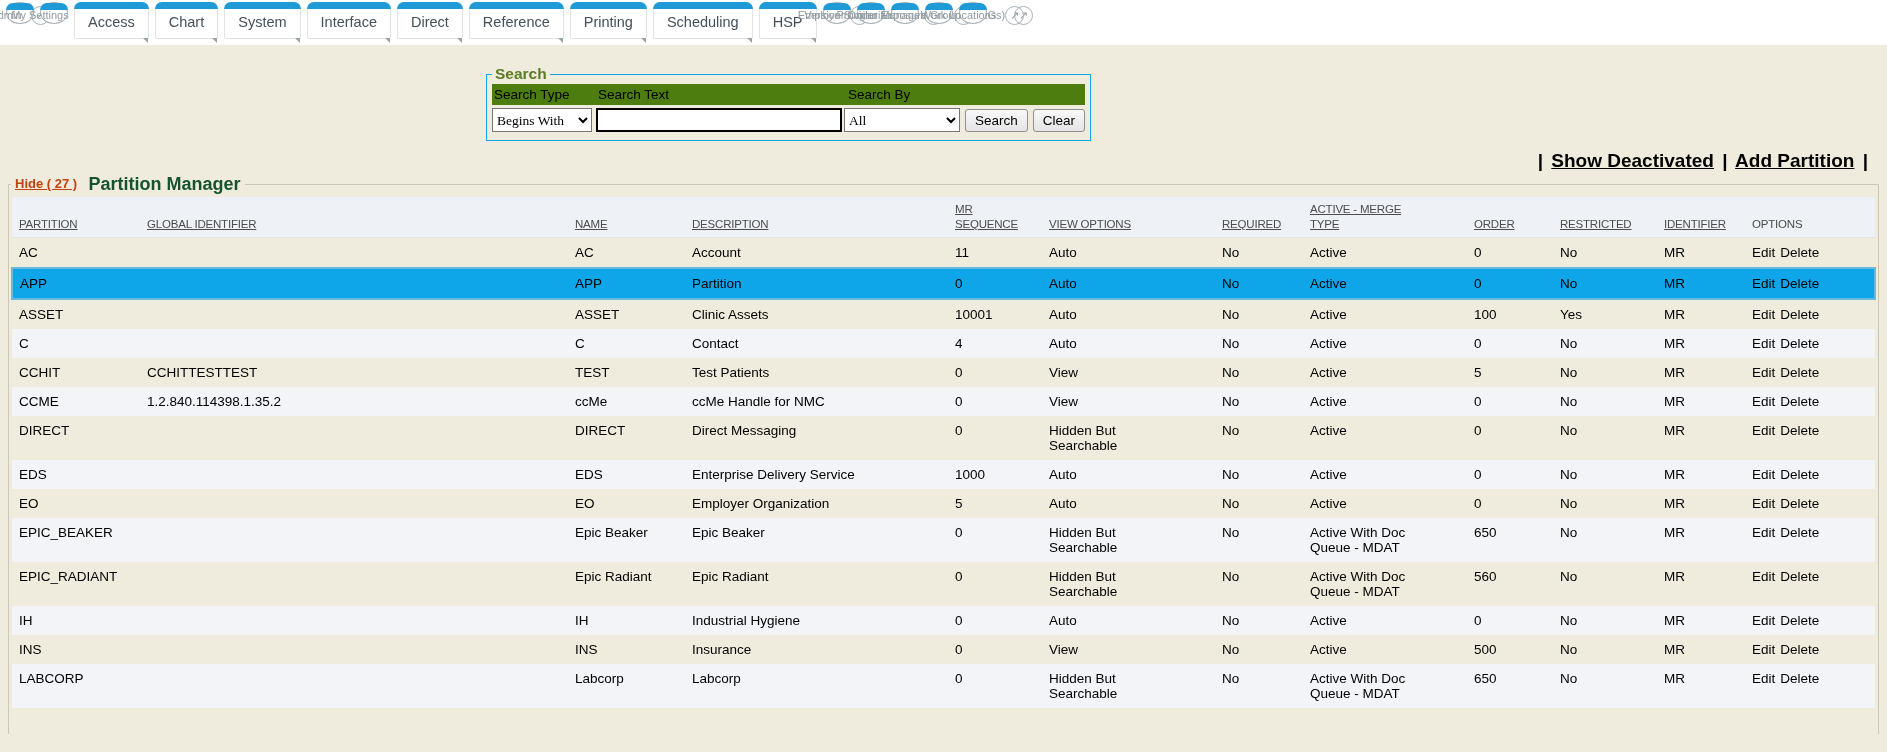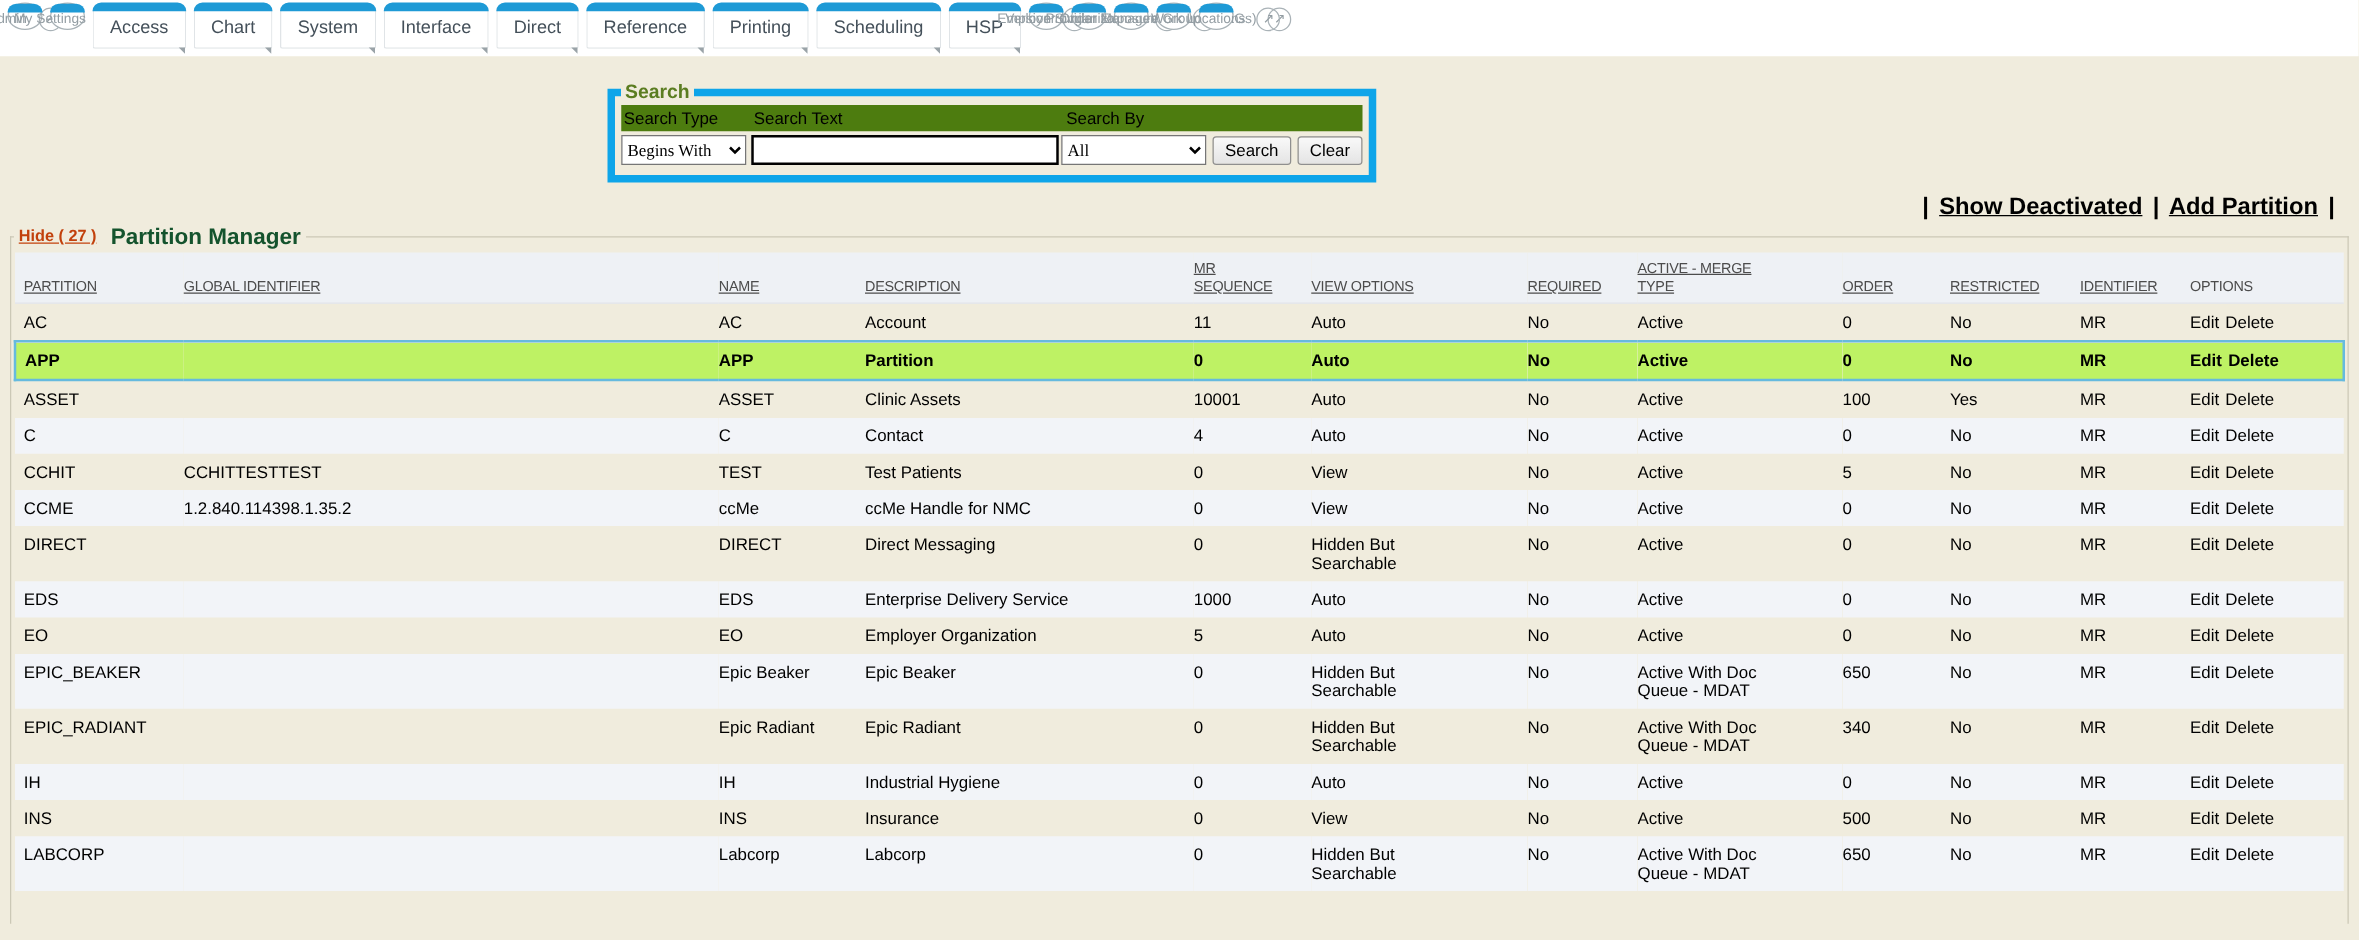--- a/index.html
+++ b/index.html
@@ -40,21 +40,21 @@
   }
   .menu-mark {
     position:absolute; right:0; bottom:-5px;
     width:0; height:0;
     border-top:5px solid #9aa3a8; border-left:5px solid transparent;
   }
 
   
   .search-fs {
     margin:20px 0 0 486px; width:544px;
-    border:6px solid #0ea5e9;
+    border:1px solid #0ea5e9;
     padding:1px 5px 8px 5px;
   }
   .search-fs legend {
     color:#5b7d21; font-weight:bold; font-size:15.5px; padding:0 3px;
   }
   .search-labels { display:flex; background:#4d7c0f; font-size:13.5px; padding:3px 0 3px 2px; }
   .search-labels .c1 { width:104px; }
   .search-labels .c2 { width:250px; }
   .search-labels .c3 { flex:1; }
   .search-controls { display:flex; align-items:center; margin-top:3px; }
@@ -107,21 +107,21 @@
   }
   thead th:first-child, tbody td:first-child { padding-left:7px; }
   thead a, thead .nosort {
     font-size:11.5px; color:#4c4c4c; letter-spacing:-0.2px;
     white-space:pre-line; cursor:pointer;
   }
   thead a { text-decoration:underline; }
   thead .nosort { cursor:default; }
   tbody td { padding:7px 8px 7px 0; vertical-align:top; white-space:pre-line; overflow:hidden; }
   tr.stripe { background:#f2f4f8; }
-  tr.selected { background:#bef264;font-weight:bold; }
+  tr.selected { background:#0ea5e9; }
   tr.selected td { border-top:2px solid #66bade; border-bottom:2px solid #66bade; }
   tr.selected td:first-child { border-left:2px solid #66bade; }
   tr.selected td:last-child  { border-right:2px solid #66bade; }
   td .opt-link { color:#000; text-decoration:none; margin-right:5px; cursor:pointer; }
 </style>
 </head>
 <body>
 
 <div class="tabbar">
     <div class="tab popout">
@@ -420,21 +420,21 @@
           <td>EPIC_RADIANT</td>
           <td></td>
           <td>Epic Radiant</td>
           <td>Epic Radiant</td>
           <td>0</td>
           <td>Hidden But
 Searchable</td>
           <td>No</td>
           <td>Active With Doc
 Queue - MDAT</td>
-          <td>340</td>
+          <td>560</td>
           <td>No</td>
           <td>MR</td>
           <td><a class="opt-link">Edit</a><a class="opt-link">Delete</a></td>
         </tr>
         <tr class="stripe">
           <td>IH</td>
           <td></td>
           <td>IH</td>
           <td>Industrial Hygiene</td>
           <td>0</td>

